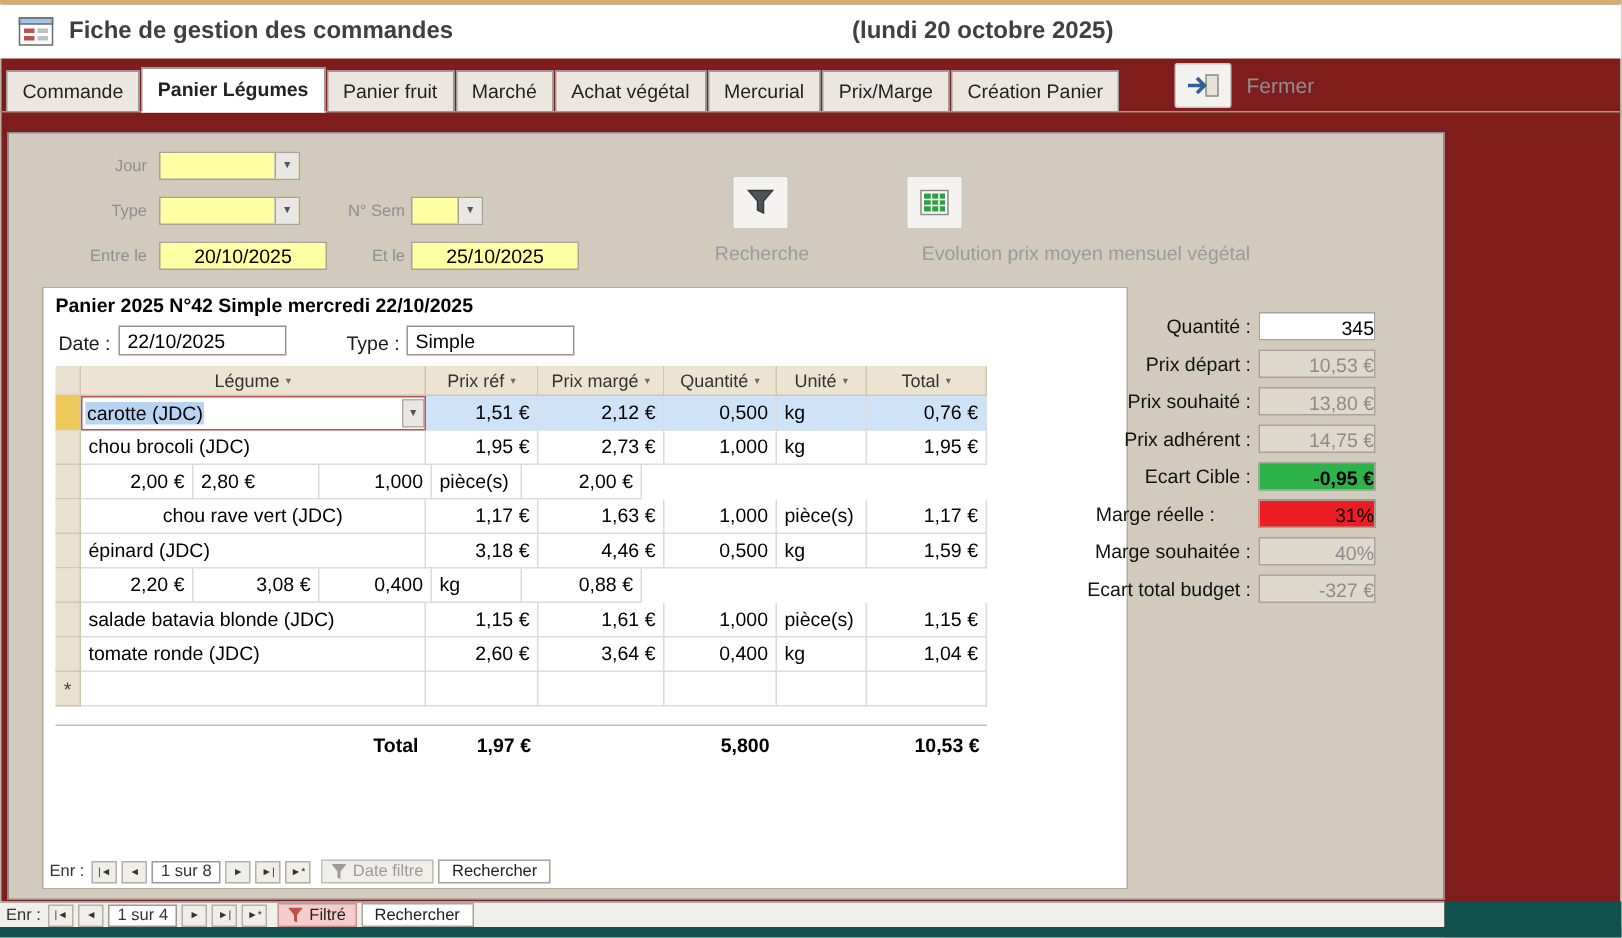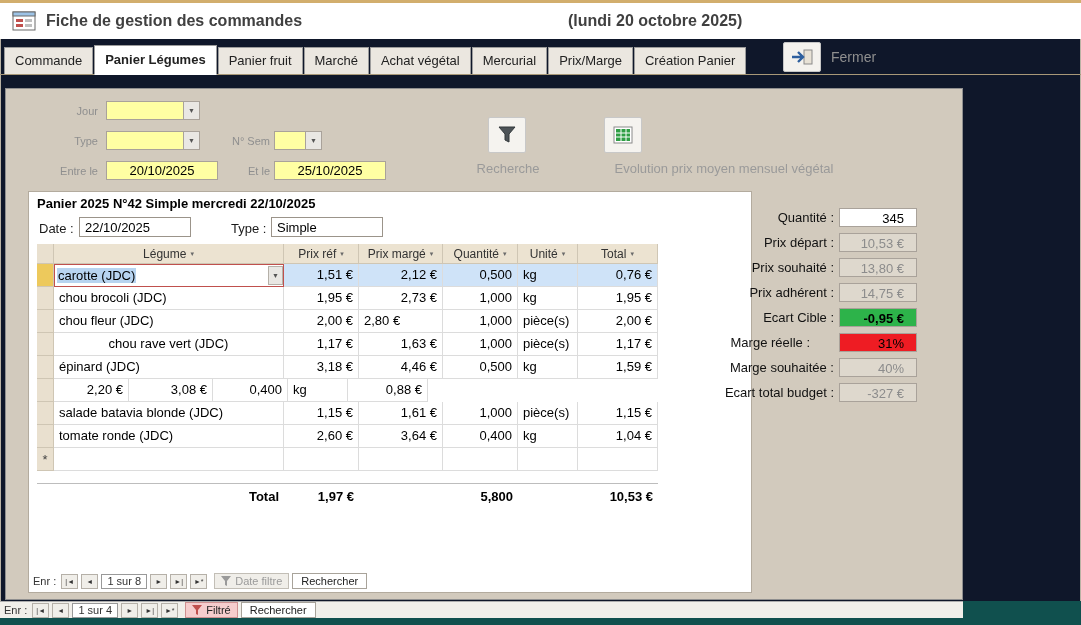--- a/index.html
+++ b/index.html
@@ -1,18 +1,18 @@
 <!DOCTYPE html>
 <html><head>
 <meta charset="utf-8">
 <style>
   * { box-sizing: border-box; margin: 0; padding: 0; }
   html,body { width:1081px; height:625px; overflow:hidden; background:#fff;
     font-family:"Liberation Sans", sans-serif; }
-  #app { position:relative; width:1081px; height:625px; background:#0f172a;
+  #app { position:relative; width:1081px; height:625px; background:#7f1d1d;
     box-shadow: inset 0 0 0 1px #b9b2a4; }
   .top-strip { position:absolute; left:0; top:0; width:1081px; height:3px; background:#d2ae6d; }
 
   
   .titlebar { position:absolute; left:0; top:3px; width:1081px; height:36px; background:#fff;
     display:flex; align-items:center; }
   .app-icon { margin:0 10px 0 12px; display:inline-flex; }
   .title { font-size:16px; font-weight:bold; color:#404040; }
   .title.date { position:absolute; left:568px; }
 
@@ -92,21 +92,21 @@
   .nav-search { height:16px; background:#fff; border:1px solid #a8a39a; color:#222;
     display:flex; align-items:center; padding:0 8px; }
 
   .outer-nav { position:absolute; left:0; top:601px; width:963px; height:17px;
     background:#f1efea; border-top:1px solid #adadad; padding-left:4px; }
 
   
   #summary { position:absolute; right:45px; top:119px; width:267px; }
   .sum-row { display:flex; align-items:center; justify-content:flex-end; height:19px; margin-bottom:6px; }
   .sum-label { font-size:13px; color:#111; text-align:right; margin-right:5px; }
-  .sum-value { width:78px; height:19px; font-size:13px; text-align:right; padding:2px 12px;
+  .sum-value { width:78px; height:19px; font-size:13px; text-align:right; padding:2px 0;
     border:1px solid #a9a29a; }
   .sum-value.input { background:#fff; color:#000; }
   .sum-value.readonly { background:#ded8cd; color:#8c8c8c; }
   .sum-value.green { background:#2db34a; color:#000; font-weight:bold; }
   .sum-value.red { background:#ee1c23; color:#000; font-weight:normal;margin-left:24px; }
 
   .corner-block { position:absolute; left:963px; top:601px; width:118px; height:24px; background:#10504e; }
   .bottom-strip { position:absolute; left:0; top:618px; width:1081px; height:7px; background:#10504e; }
 </style>
 </head>
@@ -241,21 +241,20 @@
               <div class="sel"></div>
               <div class="cell" style="width: 230px; text-align: left;">chou brocoli (JDC)</div>
               <div class="cell" style="width: 75px; text-align: right;">1,95 €</div>
               <div class="cell" style="width: 84px; text-align: right;">2,73 €</div>
               <div class="cell" style="width: 75px; text-align: right;">1,000</div>
               <div class="cell" style="width: 60px; text-align: left;">kg</div>
               <div class="cell" style="width: 80px; text-align: right;">1,95 €</div>
             </div>
             <div class="ds-row">
               <div class="sel"></div>
-              <div class="cell" style="width: 230px; text-align: left;">chou fleur (JDC)</div>
               <div class="cell" style="width: 75px; text-align: right;">2,00 €</div>
               <div class="cell" style="width: 84px; text-align: left;">2,80 €</div>
               <div class="cell" style="width: 75px; text-align: right;">1,000</div>
               <div class="cell" style="width: 60px; text-align: left;">pièce(s)</div>
               <div class="cell" style="width: 80px; text-align: right;">2,00 €</div>
             </div>
             <div class="ds-row">
               <div class="sel"></div>
               <div class="cell" style="width: 230px; text-align: center;">chou rave vert (JDC)</div>
               <div class="cell" style="width: 75px; text-align: right;">1,17 €</div>

